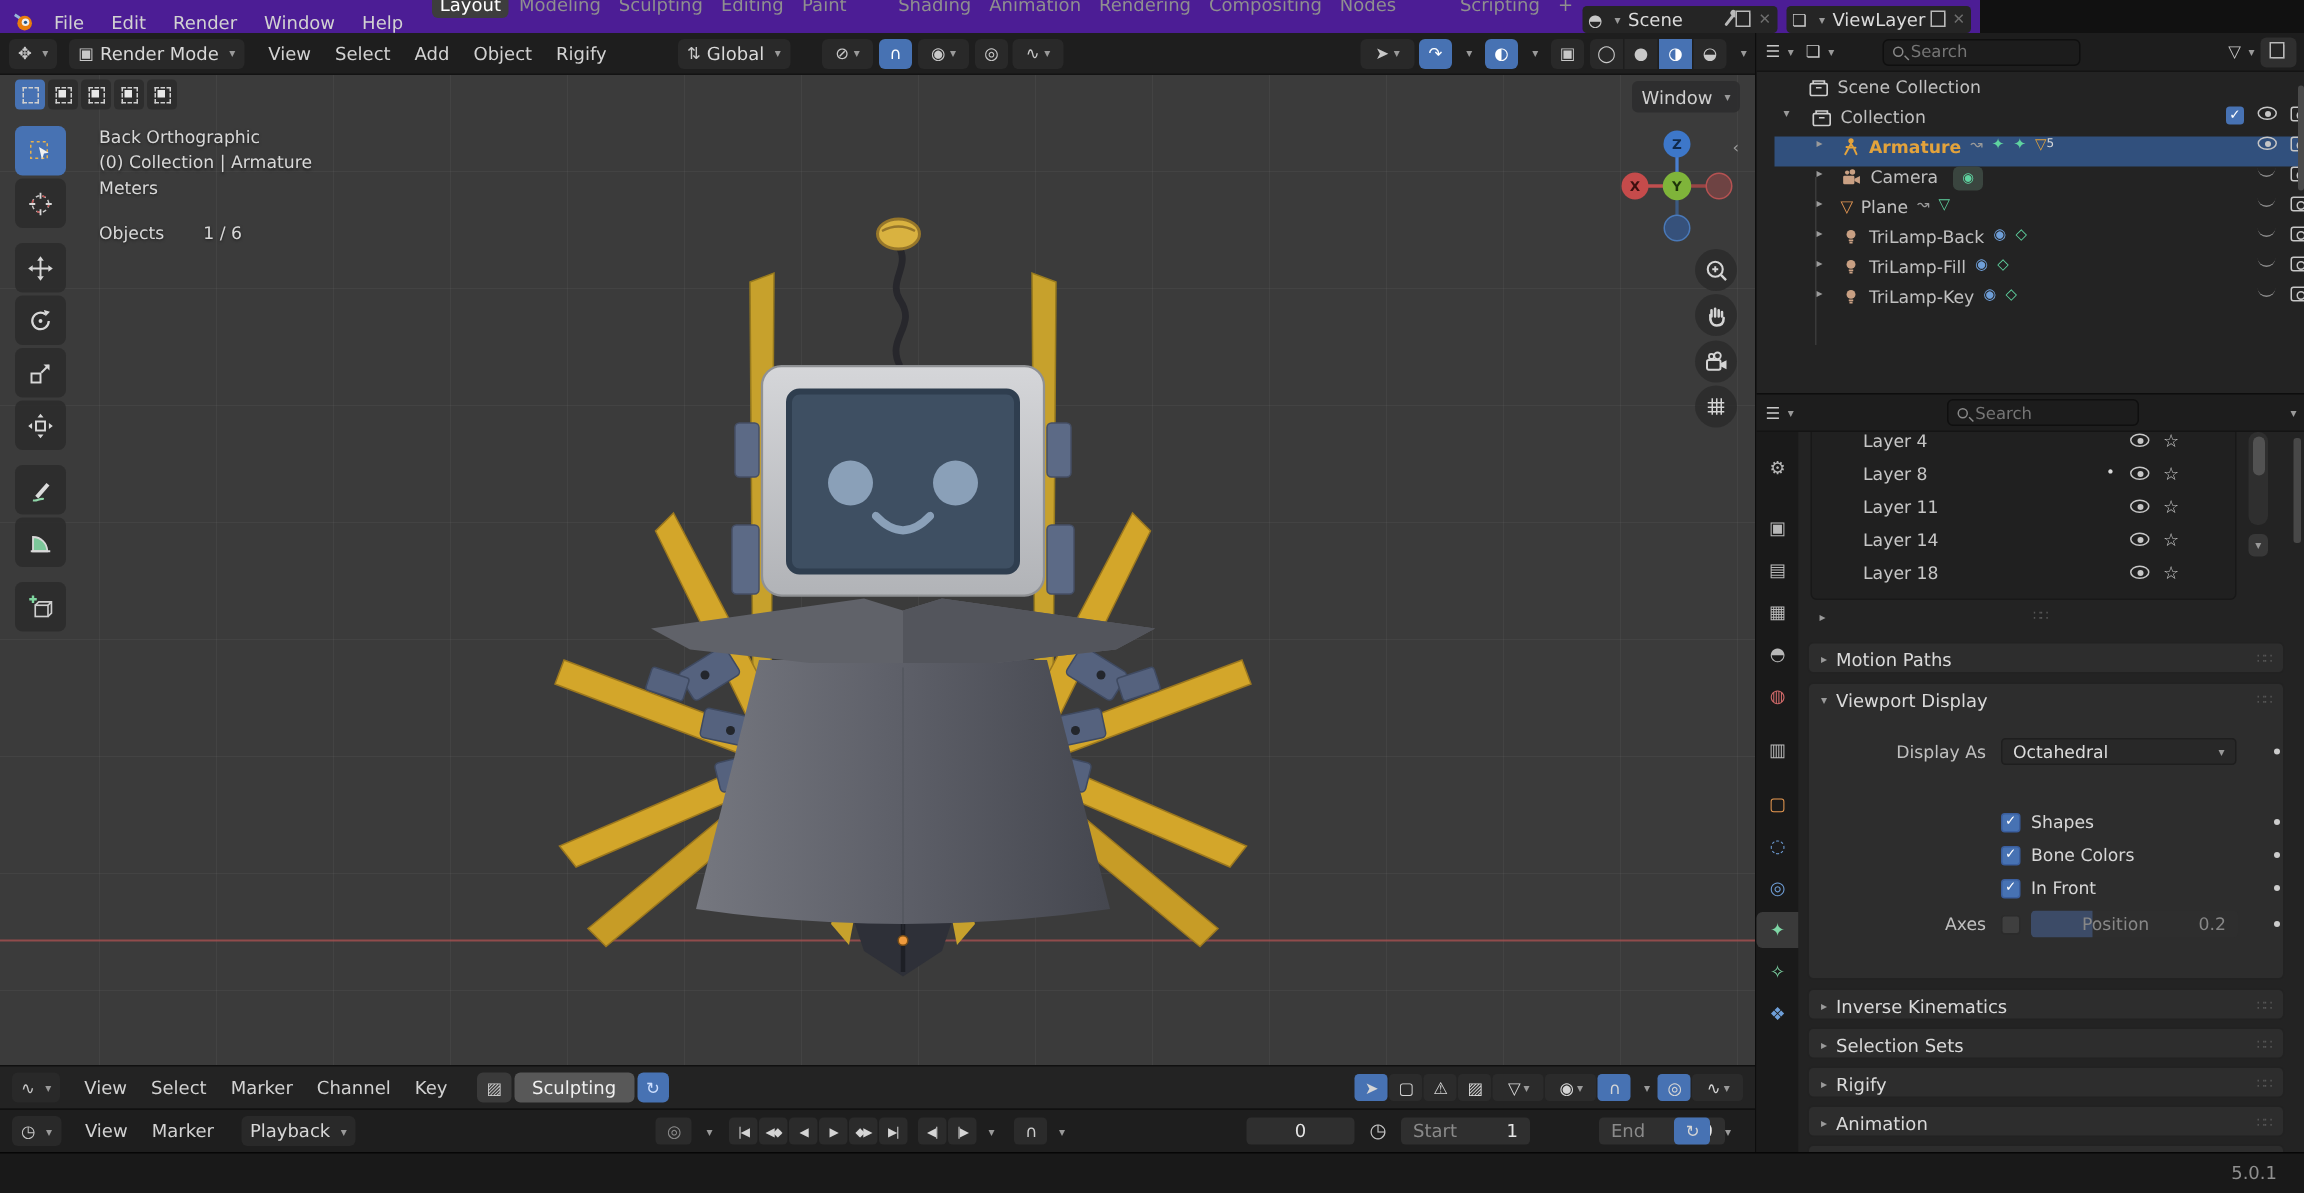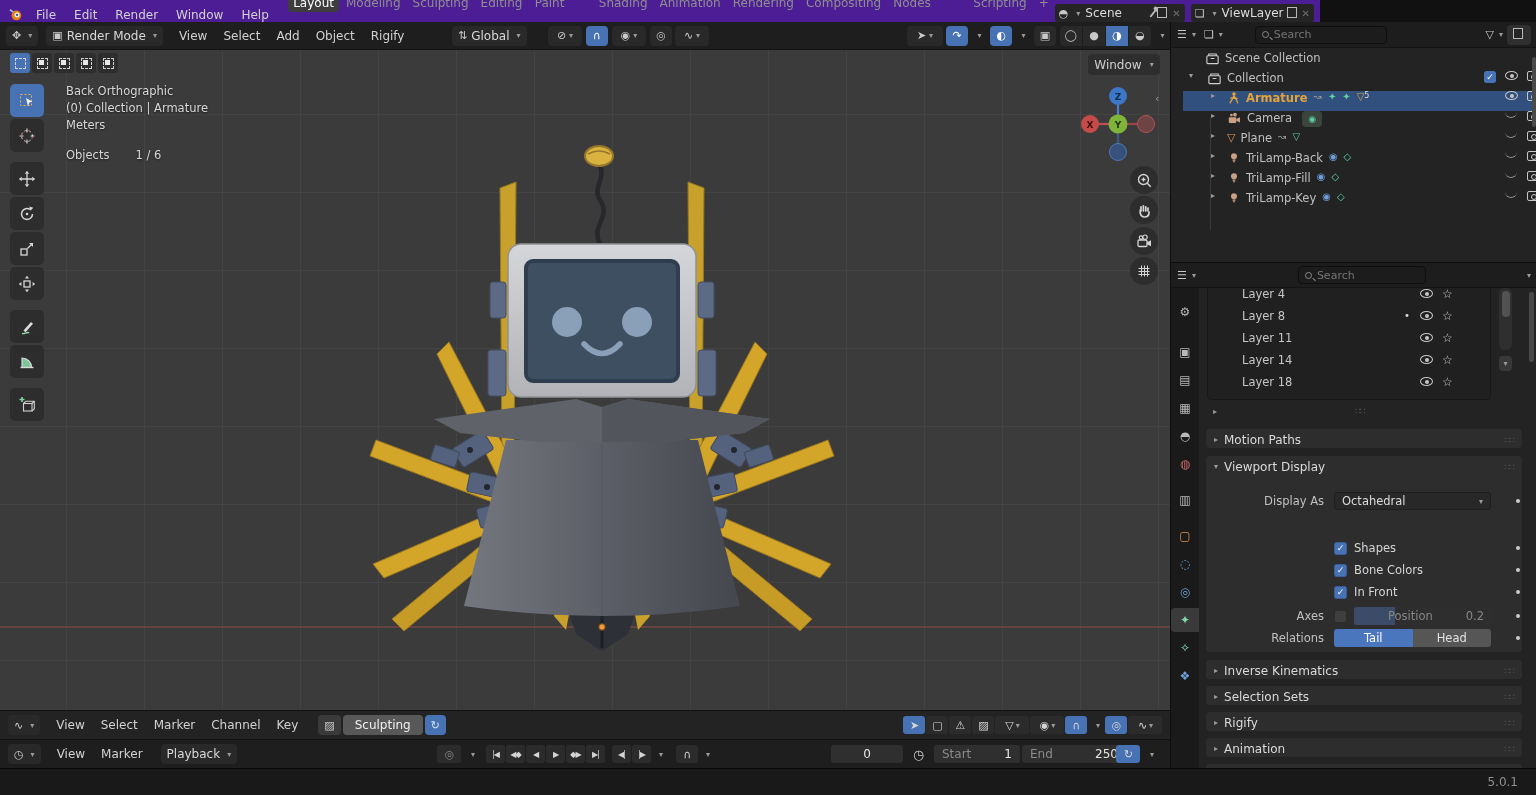--- a/index.html
+++ b/index.html
@@ -657,28 +657,20 @@
       <div class="prow" style="top:151px">
         <span class="plab">Axes</span>
         <span class="cb"></span>
         <span class="slider">
           <span class="fill"></span>
           <span style="position:absolute;left:34px;top:2px">Position</span>
           <span style="position:absolute;right:8px;top:2px">0.2</span>
         </span>
         <span class="adot"></span>
       </div>
-      <div class="prow" style="top:173px">
-        <span class="plab">Relations</span>
-        <span class="seg">
-          <div class="segL">Tail</div>
-          <div class="segR">Head</div>
-        </span>
-        <span class="adot"></span>
-      </div>
     </div>
 
     <div class="panel" style="top:371px;height:21px">
       <div class="phead">
           <span class="chv" style="margin:0">▸</span>
       <span>Inverse Kinematics</span>
           <span class="grip">∷∷</span>
         </div>
     </div>
     <div class="panel" style="top:397px;height:21px">
@@ -811,21 +803,21 @@
         <span class="chv">▾</span>
       </span>
   </span>
 
   <span class="nfield abs" style="left:831px;width:72px;justify-content:center">0</span>
   <span class="abs ic" style="left:913px;top:8px;font-size:13px">◷</span>
   <span class="nfield abs" style="left:934px;width:86px;gap:14px">
     <span class="dim">Start</span>
       <span style="margin-left:auto">1</span>
   </span>
-  <span class="nfield abs" style="left:1022px;width:104px;gap:20px">
+  <span class="nfield abs" style="left:1066px;width:84px;gap:20px">
     <span class="dim">End</span>
       <span style="margin-left:auto">250</span>
   </span>
   <span class="pbtn blue abs" style="left:1116px;width:24px">
       <span style="font-size:11px">↻</span>
     </span>
   <span class="pbtn abs" style="left:1142px;width:16px;background:transparent">
       <span class="chv">▾</span>
     </span>
 </div>

